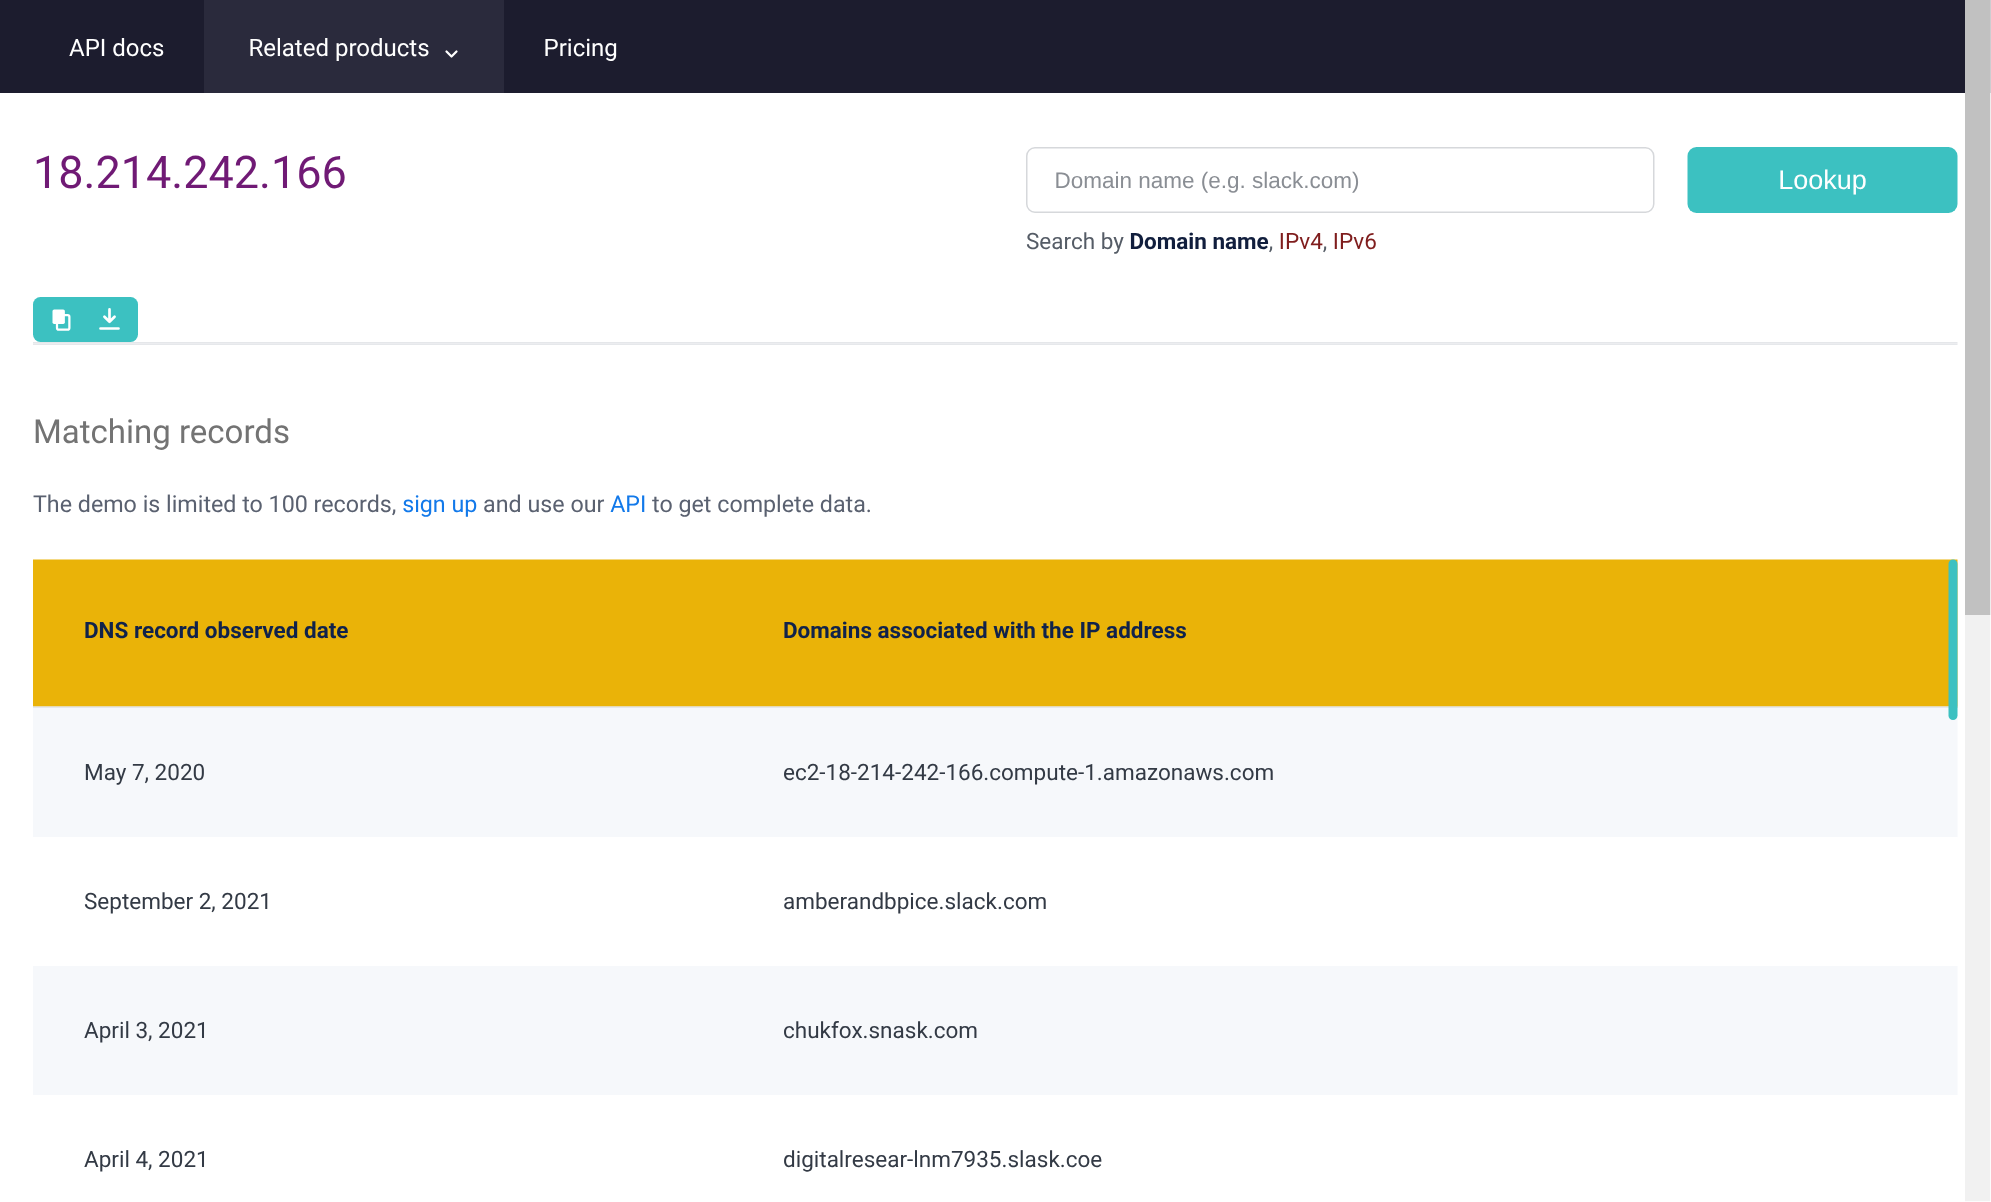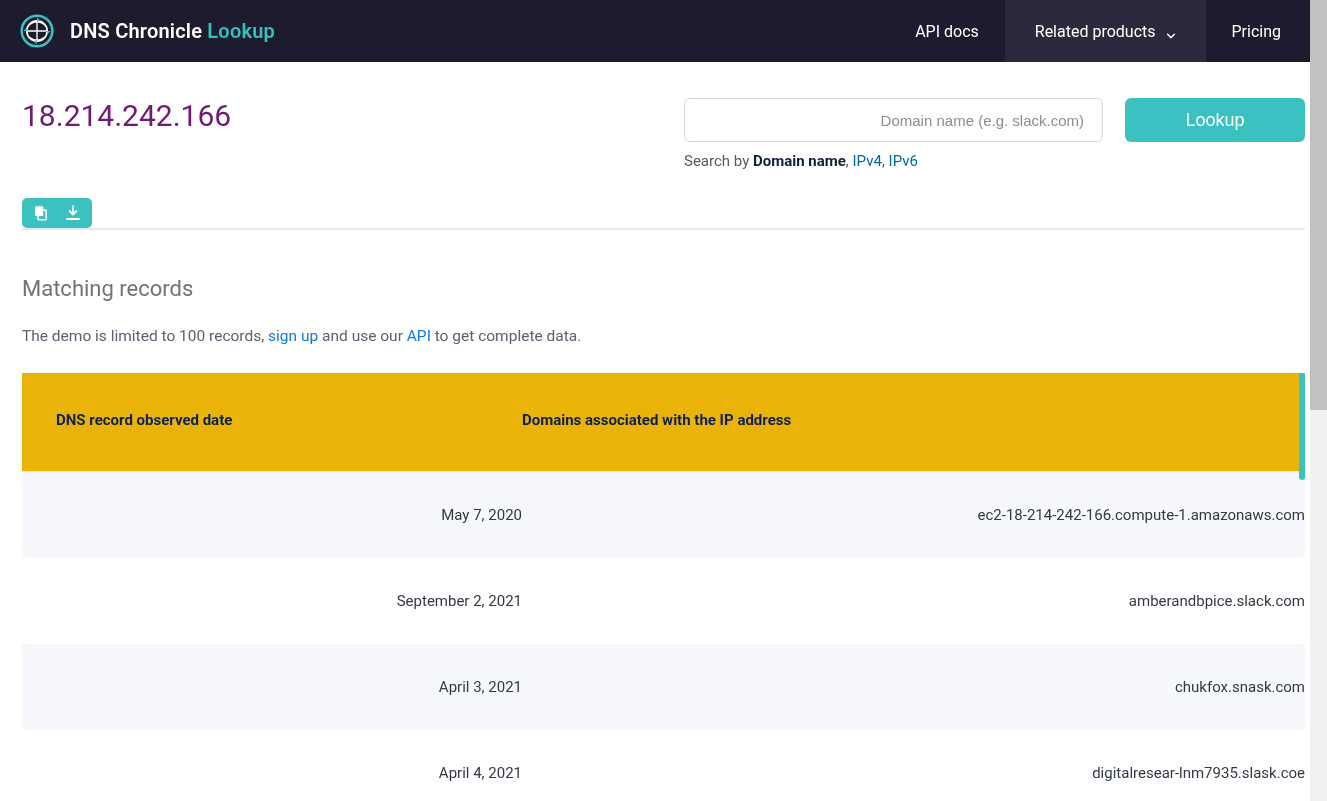--- a/index.html
+++ b/index.html
@@ -113,21 +113,20 @@
     .search-input {
       width: 419px;
       height: 44px;
       border: 1px solid #d6d8db;
       border-radius: 6px;
       padding: 0 18px;
       font-size: 15px;
       color: #495057;
       outline: none;
       margin-bottom: 10px;
-      text-align: right;
     }
     .search-input::placeholder {
       color: #8a8e94;
     }
     .lookup-btn {
       width: 180px;
       height: 44px;
       background: #3cc1c1;
       color: #ffffff;
       border: none;
@@ -137,21 +136,21 @@
     }
     .search-hint {
       font-size: 15px;
       color: #555c66;
     }
     .search-hint .bold {
       font-weight: 700;
       color: #111e3d;
     }
     .search-hint .link {
-      color: #0369a1;
+      color: #7f1d1d;
       cursor: pointer;
     }
     
     .actions-row {
       margin-top: 28px;
       border-bottom: 1px solid #e5e7ea;
       padding-bottom: 0;
     }
     .action-pill {
       display: inline-flex;
@@ -223,49 +222,35 @@
       padding-left: 34px;
       width: 500px;
     }
     .records-table th.col-domain {
       padding-left: 0;
     }
     .records-table td {
       padding: 34px 0;
       font-size: 15px;
       color: #333a45;
-      text-align: right;
     }
     .records-table td.col-date {
       padding-left: 34px;
     }
     .records-table tbody tr.odd {
       background: #f6f8fb;
     }
     .records-table tbody tr.even {
       background: #ffffff;
     }
   </style>
 </head>
 <body>
 
 <div class="navbar">
-  <div class="brand">
-    <span class="brand-logo">
-      <svg viewBox="0 0 40 40" width="34" height="34">
-        <circle cx="20" cy="20" r="18" fill="none" stroke="#3cc1c1" stroke-width="3"></circle>
-        <circle cx="20" cy="20" r="12" fill="none" stroke="#ffffff" stroke-width="2"></circle>
-        <path d="M20 8 v24 M8 20 h24 M12 12 a14 14 0 0 1 16 0 M12 28 a14 14 0 0 0 16 0" stroke="#ffffff" stroke-width="1.6" fill="none"></path>
-        <path d="M20 4 l3 3 -3 3 M20 36 l-3 -3 3 -3 M4 20 l3 -3 3 3 M36 20 l-3 3 -3 -3" fill="#3cc1c1"></path>
-      </svg>
-    </span>
-    <span class="brand-text">
-      <span>DNS Chronicle </span><span class="brand-text-accent">Lookup</span>
-    </span>
-  </div>
   <div class="nav-links">
     <div class="nav-link">API docs</div>
     <div class="nav-link products">
       <span>Related products</span>
       <span class="chevron-down">
         <svg viewBox="0 0 12 12" width="10" height="10">
             <path d="M2 4 l4 4 4-4" stroke="#ffffff" stroke-width="1.8" fill="none" stroke-linecap="round" stroke-linejoin="round"></path>
           </svg>
       </span>
     </div>

